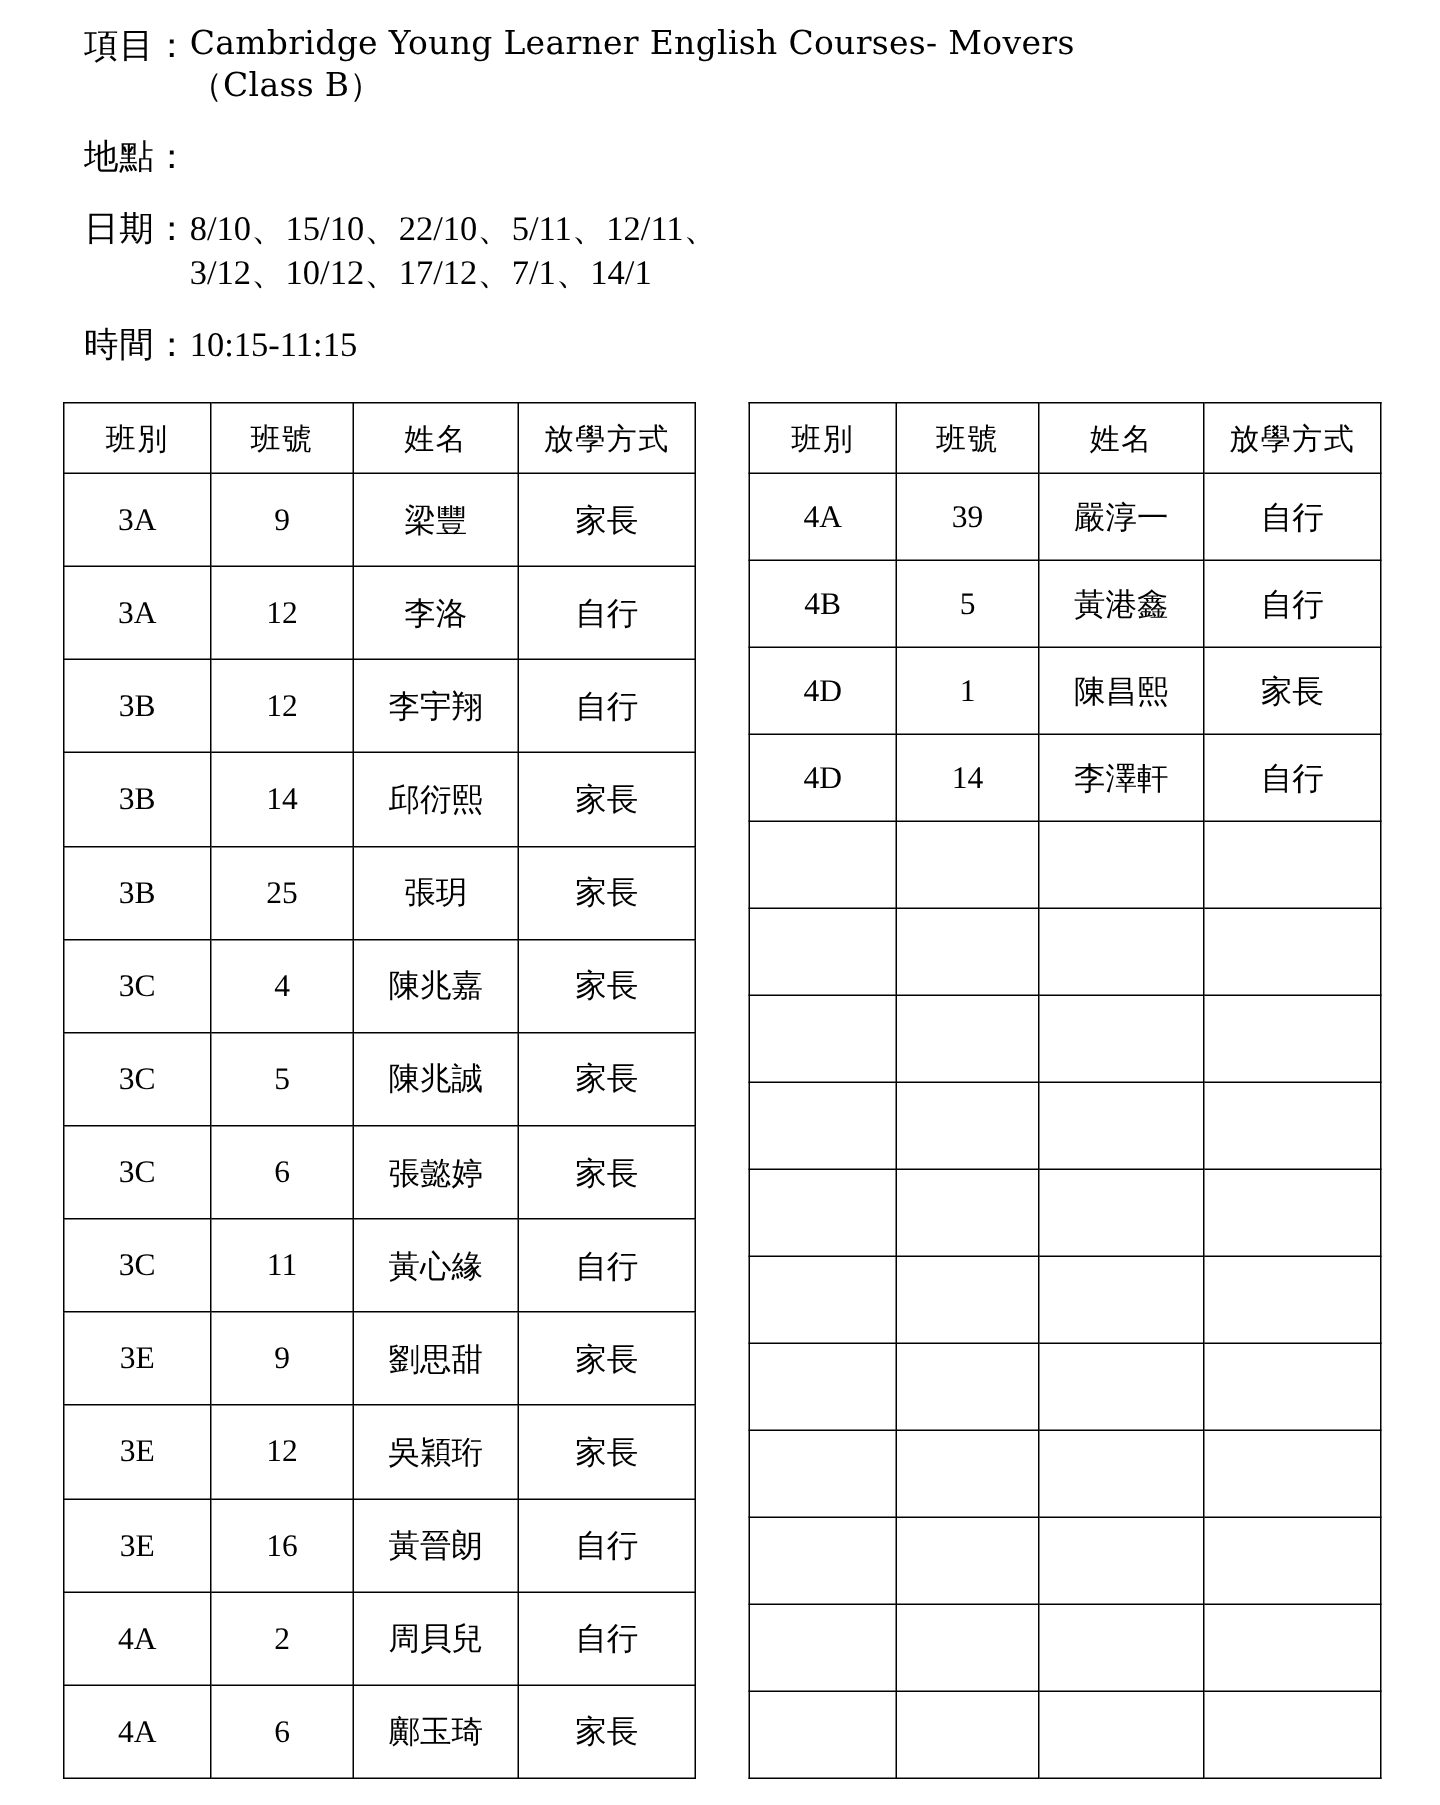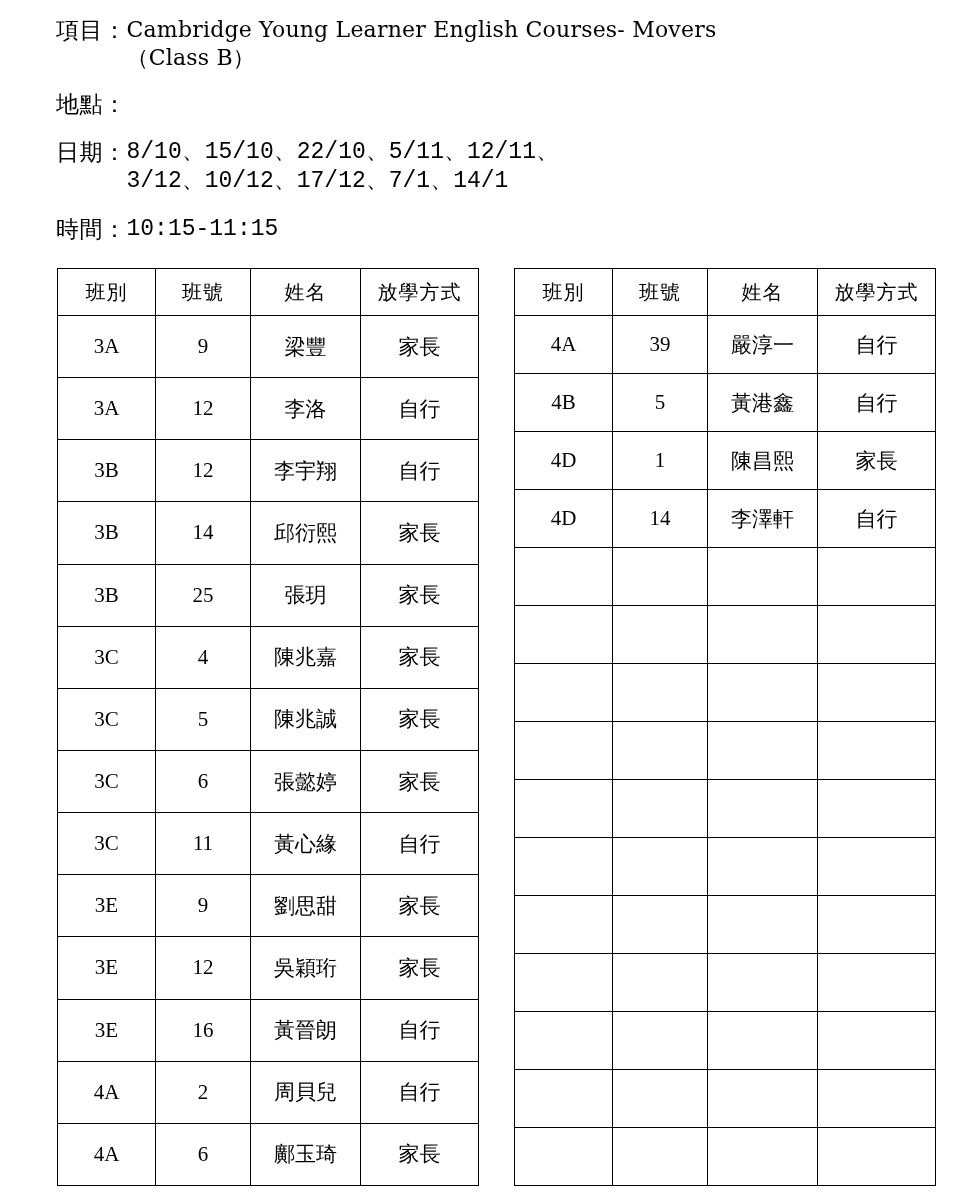--- a/index.html
+++ b/index.html
@@ -37,35 +37,35 @@
     flex: 0 0 auto;
     font-size: 23px;
     letter-spacing: 0.5px;
     white-space: nowrap;
     font-family: "Liberation Serif", "DejaVu Serif", serif;
   }
   .hvalue {
     flex: 1 1 auto;
     font-size: 23px;
     white-space: pre-line;
-    font-family: Liberation Mono, monospace;
+    font-family: Liberation Serif, serif;
   }
   .hvalue.mono-ish {
     font-family: "DejaVu Serif", "Liberation Serif", serif;
     font-size: 22px;
     letter-spacing: 0.2px;
   }
   .hrow.项目 { margin-bottom: 2px; }
   .hrow + .hrow { margin-top: 18px; }
 
   
   .tables {
     position: absolute;
     top: 268px;
-    left: 57px;
+    left: 42px;
     width: 880px;
     display: flex;
     gap: 35px;
   }
   table.roster {
     border-collapse: collapse;
     table-layout: fixed;
     width: 421px;
   }
   table.roster td, table.roster th {

